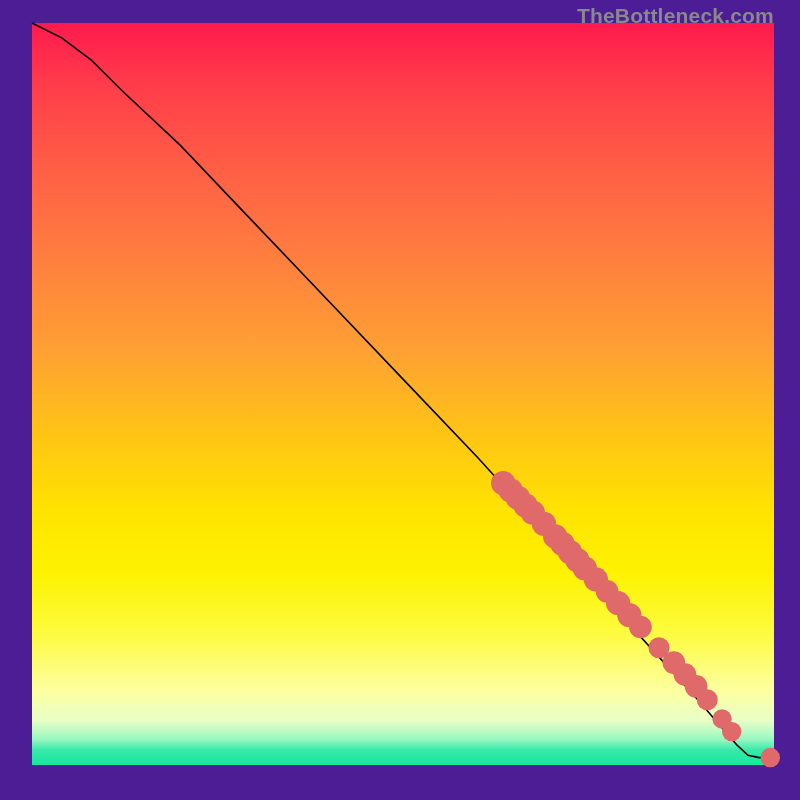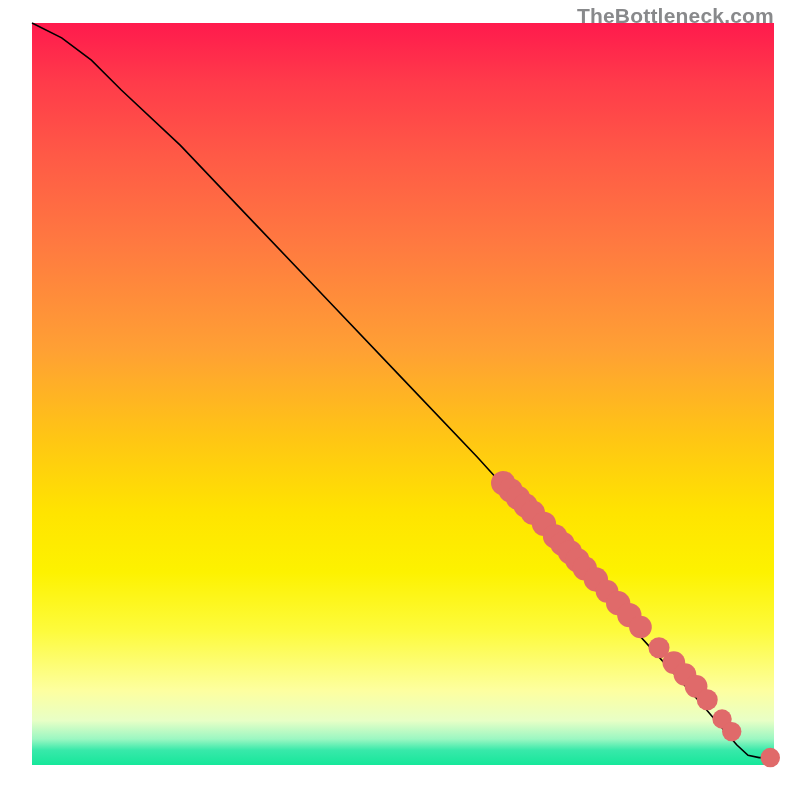--- a/index.html
+++ b/index.html
@@ -7,21 +7,21 @@
     padding: 0;
     width: 800px;
     height: 800px;
     background: #000;
     overflow: hidden;
   }
   .stage {
     position: relative;
     width: 800px;
     height: 800px;
-    background: #ffffff;
+    background: #4c1d95;
   }
   .plot-area {
     position: absolute;
     left: 32px;
     top: 23px;
     width: 742px;
     height: 742px;
     
     background: linear-gradient(
       to bottom,

